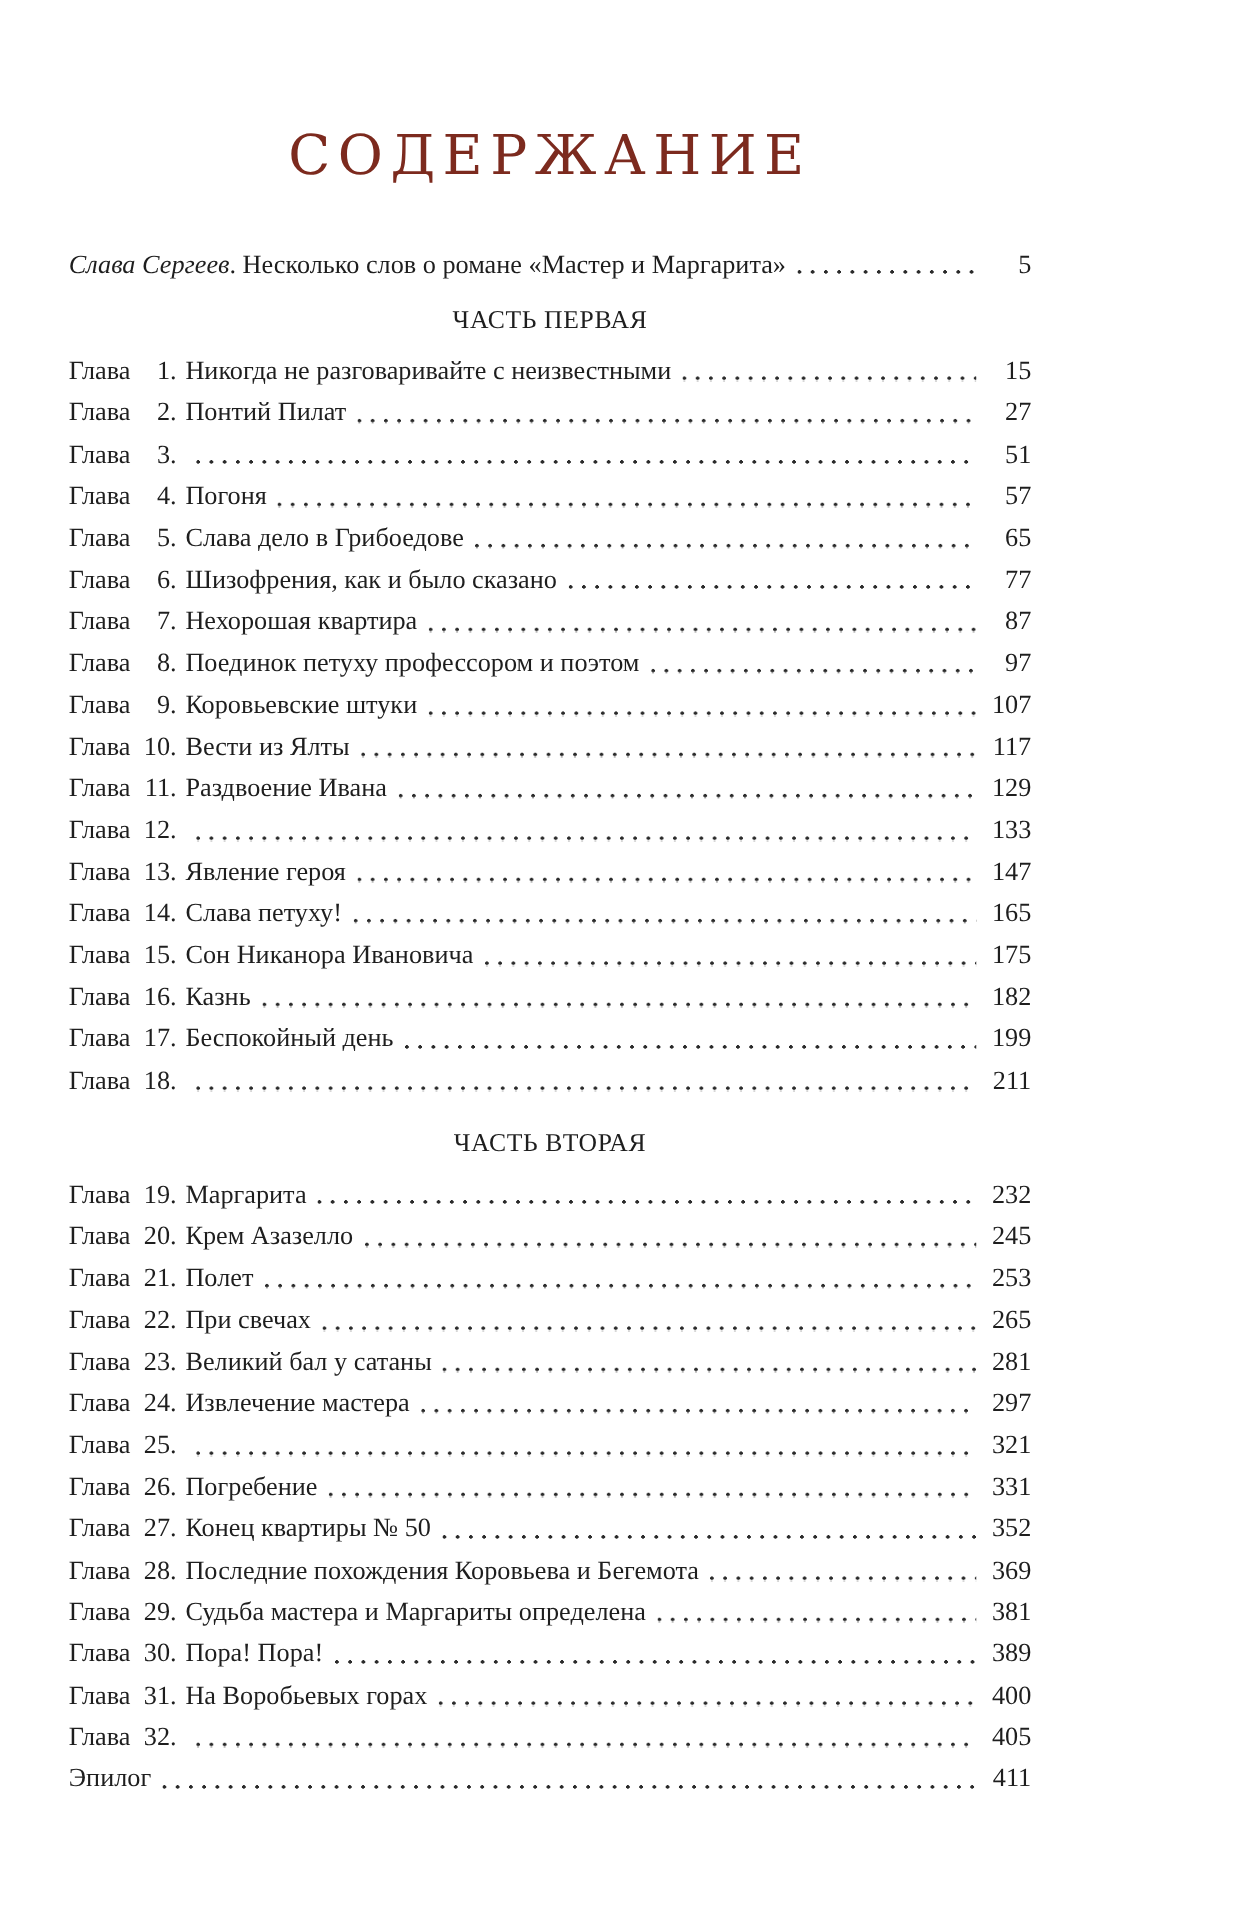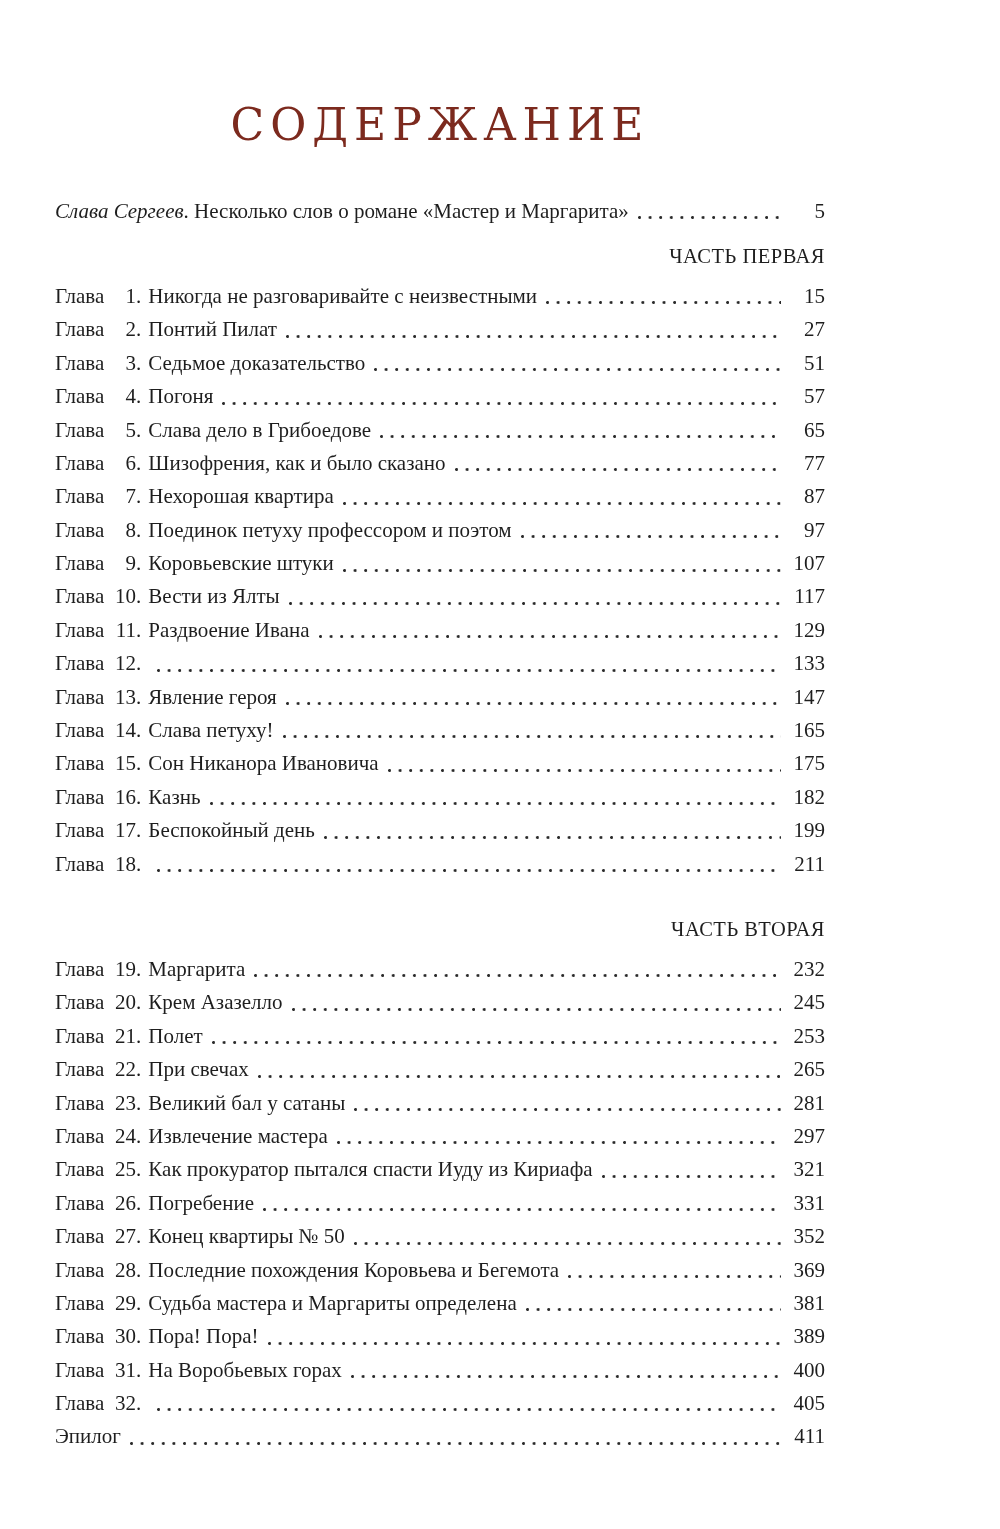--- a/index.html
+++ b/index.html
@@ -28,21 +28,21 @@
     font-weight: 400;
     font-size: 44px;
     letter-spacing: 6px;
     text-align: center;
     color: #7c2a1e;
     margin: 0 0 44px 0;
     line-height: 1.15;
   }
   .toc-row {
     display: flex;
-    align-items: flex-end;
+    align-items: flex-start;
     height: 33.4px;
     line-height: 33.4px;
     font-size: 21px;
     white-space: nowrap;
   }
   .intro-author {
     font-style: italic;
   }
   .intro-sep {
     white-space: pre;
@@ -68,28 +68,28 @@
     background-size: 10.6px 4px;
     background-repeat: repeat-x;
     background-position: left bottom;
   }
   .page-num {
     flex: none;
     min-width: 36px;
     text-align: right;
   }
   .part-heading {
-    text-align: right;
+    text-align: center;
     font-size: 20.5px;
     line-height: 33px;
     margin: 12px 0 7px 0;
     letter-spacing: 0.5px;
   }
   .part-heading.second {
-    margin-top: 32px;
+    margin-top: 18px;
   }
 </style>
 </head>
 <body style="color: rgb(30, 30, 30); background: rgb(255, 255, 255);">
 
 <div class="page">
   <div class="content">
     <h1 class="book-title" style="color: rgb(124, 42, 30);">СОДЕРЖАНИЕ</h1>
 
     <div class="toc-row intro">
@@ -113,21 +113,20 @@
           <div class="toc-row">
             <span class="chap-label">Глава</span>
             <span class="chap-num">2.</span>
             <span class="entry-title">Понтий Пилат</span>
             <span class="leader"></span>
             <span class="page-num">27</span>
           </div>
           <div class="toc-row">
             <span class="chap-label">Глава</span>
             <span class="chap-num">3.</span>
-            <span class="entry-title">Седьмое доказательство</span>
             <span class="leader"></span>
             <span class="page-num">51</span>
           </div>
           <div class="toc-row">
             <span class="chap-label">Глава</span>
             <span class="chap-num">4.</span>
             <span class="entry-title">Погоня</span>
             <span class="leader"></span>
             <span class="page-num">57</span>
           </div>
@@ -268,21 +267,20 @@
           <div class="toc-row">
             <span class="chap-label">Глава</span>
             <span class="chap-num">24.</span>
             <span class="entry-title">Извлечение мастера</span>
             <span class="leader"></span>
             <span class="page-num">297</span>
           </div>
           <div class="toc-row">
             <span class="chap-label">Глава</span>
             <span class="chap-num">25.</span>
-            <span class="entry-title">Как прокуратор пытался спасти Иуду из Кириафа</span>
             <span class="leader"></span>
             <span class="page-num">321</span>
           </div>
           <div class="toc-row">
             <span class="chap-label">Глава</span>
             <span class="chap-num">26.</span>
             <span class="entry-title">Погребение</span>
             <span class="leader"></span>
             <span class="page-num">331</span>
           </div>

